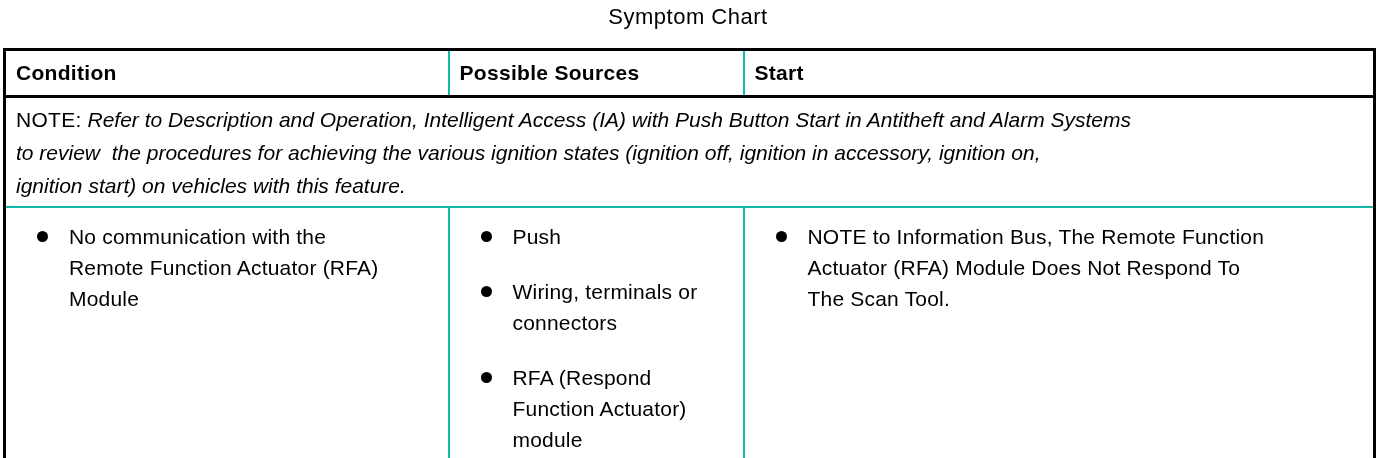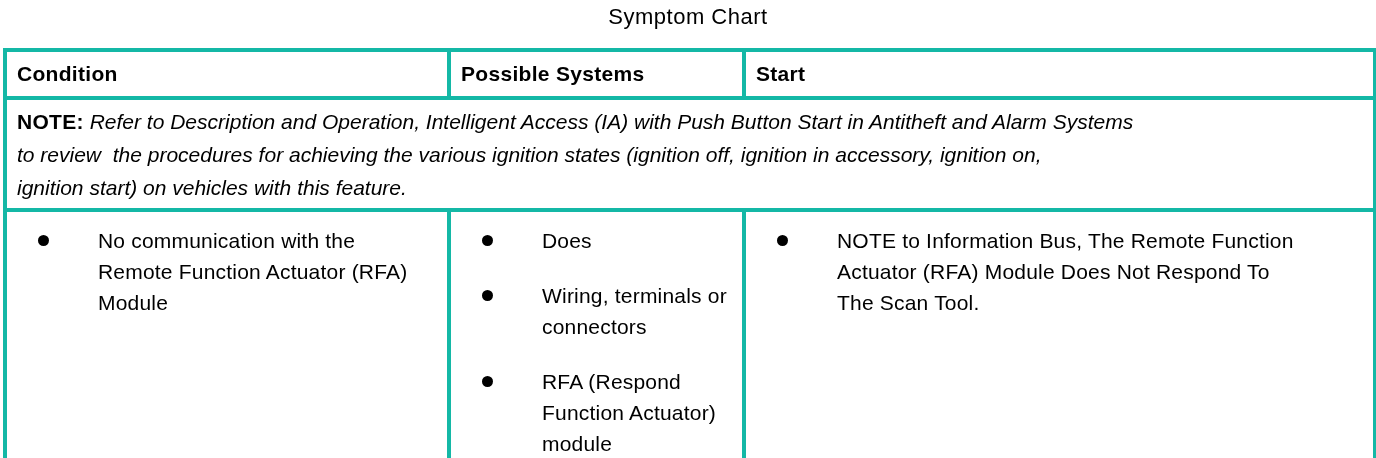--- a/index.html
+++ b/index.html
@@ -29,63 +29,62 @@
     left: 3px;
     top: 48px;
     width: 1370px;
     border-collapse: collapse;
     table-layout: fixed;
     border: 3px solid #000;
     border-bottom: 5px solid #000;
   }
   .symptom-table th,
   .symptom-table td {
-    border: 4px solid #14b8a6;
+    border: 2px solid #14b8a6;
   }
   .symptom-table thead th {
     font-size: 21px;
     font-weight: bold;
     text-align: left;
     vertical-align: middle;
     height: 44px;
     padding: 0 0 0 10px;
     border-bottom: 3px solid #000;
     letter-spacing: 0.3px;
   }
   .note-cell {
     height: 103px;
     vertical-align: top;
     padding: 5px 10px 0 10px;
     font-size: 21px;
     line-height: 33px;
     border-bottom: 3px solid #000;
   }
   .note-label {
-    font-weight: bold;
+    font-weight: normal;
     letter-spacing: 0.3px;
   }
   .note-text {
     font-style: italic;
     white-space: pre-wrap;
   }
   .data-cell {
     vertical-align: top;
     height: 240px;
     padding: 13px 6px 0 0;
   }
   ul.bullets {
     list-style: none;
     margin: 0;
     padding: 0;
   }
   ul.bullets li {
     display: flex;
     align-items: flex-start;
     margin-bottom: 24px;
-    gap: 28px;
   }
   ul.bullets li:last-child {
     margin-bottom: 0;
   }
   .bullet {
     flex: 0 0 auto;
     width: 11px;
     height: 11px;
     border-radius: 50%;
     background: #000;
@@ -107,21 +106,21 @@
 
   <table class="symptom-table">
     <colgroup>
       <col style="width:444px">
       <col style="width:295px">
       <col style="width:631px">
     </colgroup>
     <thead>
       <tr>
         <th>Condition</th>
-        <th>Possible Systems</th>
+        <th>Possible Sources</th>
         <th>Start</th>
       </tr>
     </thead>
     <tbody>
       <tr>
         <td class="note-cell" colspan="3">
           <span class="note-label">NOTE:</span>
           <span class="note-text">Refer to Description and Operation, Intelligent Access (IA) with Push Button Start in Antitheft and Alarm Systems
 to review  the procedures for achieving the various ignition states (ignition off, ignition in accessory, ignition on,
 ignition start) on vehicles with this feature.</span>
@@ -135,21 +134,21 @@
               <span class="item-text">No communication with the
 Remote Function Actuator (RFA)
 Module</span>
             </li>
           </ul>
         </td>
         <td class="data-cell">
           <ul class="bullets">
             <li>
               <span class="bullet"></span>
-              <span class="item-text">Does</span>
+              <span class="item-text">Push</span>
             </li>
             <li>
               <span class="bullet"></span>
               <span class="item-text">Wiring, terminals or
 connectors</span>
             </li>
             <li>
               <span class="bullet"></span>
               <span class="item-text">RFA (Respond
 Function Actuator)

